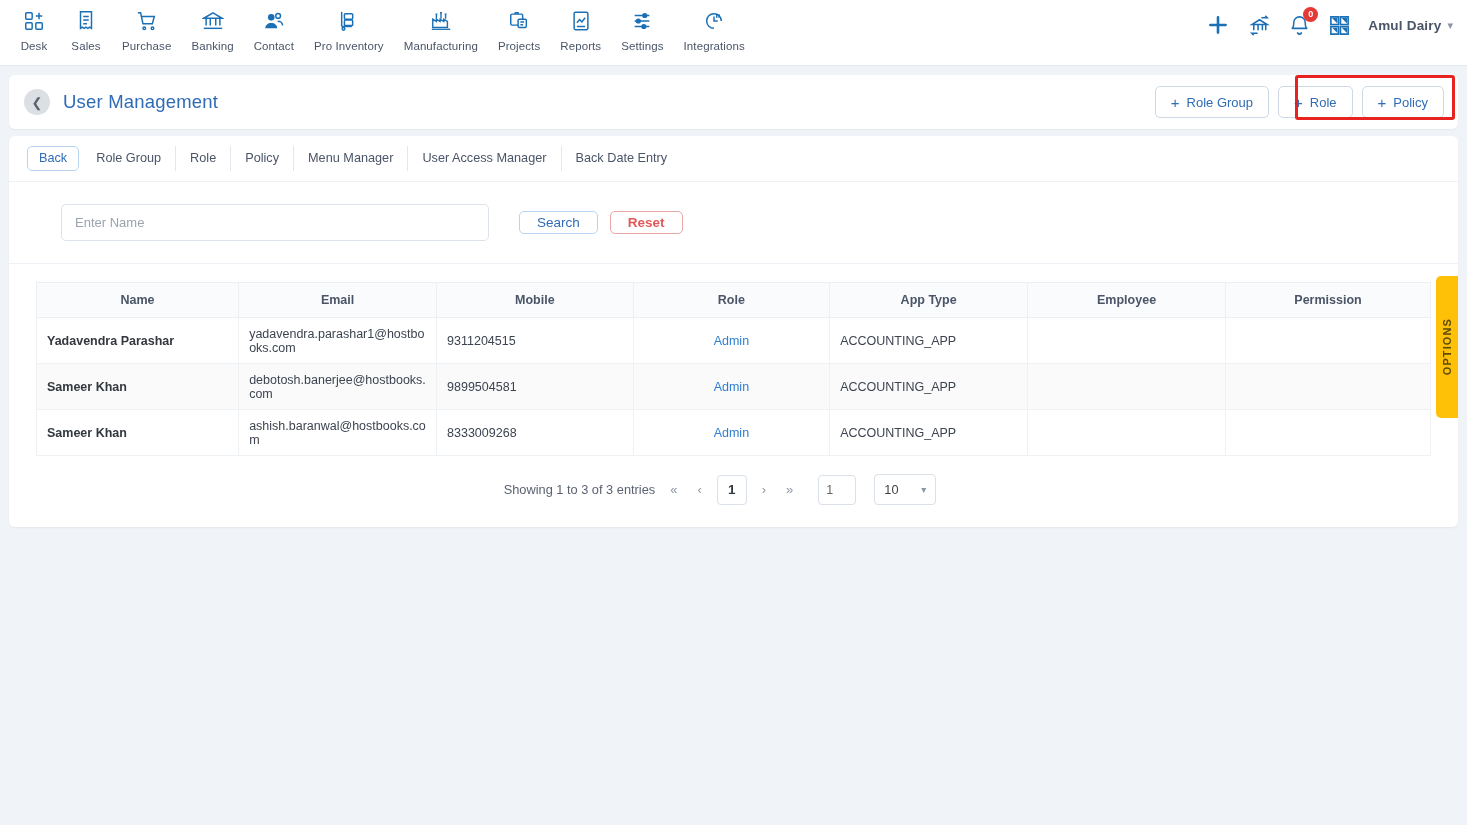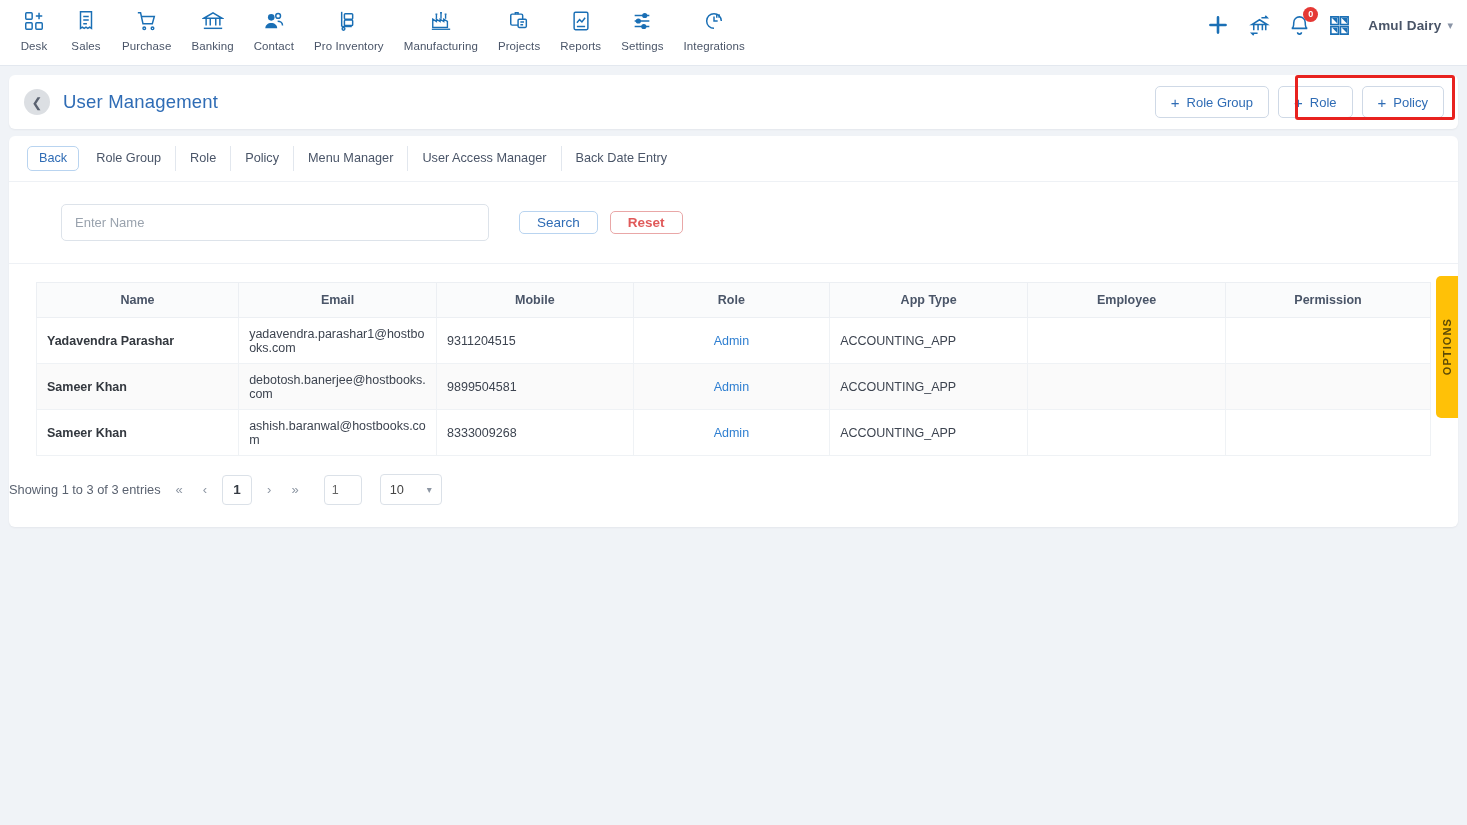--- a/index.html
+++ b/index.html
@@ -149,21 +149,21 @@
   }
   tbody tr:nth-child(even) { background: #fafafa; }
   td.c-name { font-weight: 600; color: #33383f; }
   td.c-role { text-align: center; }
   td.c-role span { color: #2f7fd1; cursor: pointer; }
   .col-name{width:14.5%} .col-email{width:14.2%} .col-mobile{width:14.1%}
   .col-role{width:14.1%} .col-app{width:14.2%} .col-emp{width:14.2%} .col-perm{width:14.7%}
 
   
   #pagination {
-    display: flex; align-items: center; justify-content: flex-start;
+    display: flex; align-items: center; justify-content: center;
     gap: 10px; padding: 18px 27px 22px 0;
     font-size: 12.8px; color: #5a6270;
   }
   .pg-arrow {
     color: #8d96a3; cursor: pointer; font-size: 13px;
     padding: 0 5px; user-select: none;
   }
   .pg-cur {
     width: 30px; height: 30px; border: 1px solid #dbe1e8; border-radius: 4px;
     display: flex; align-items: center; justify-content: center;

